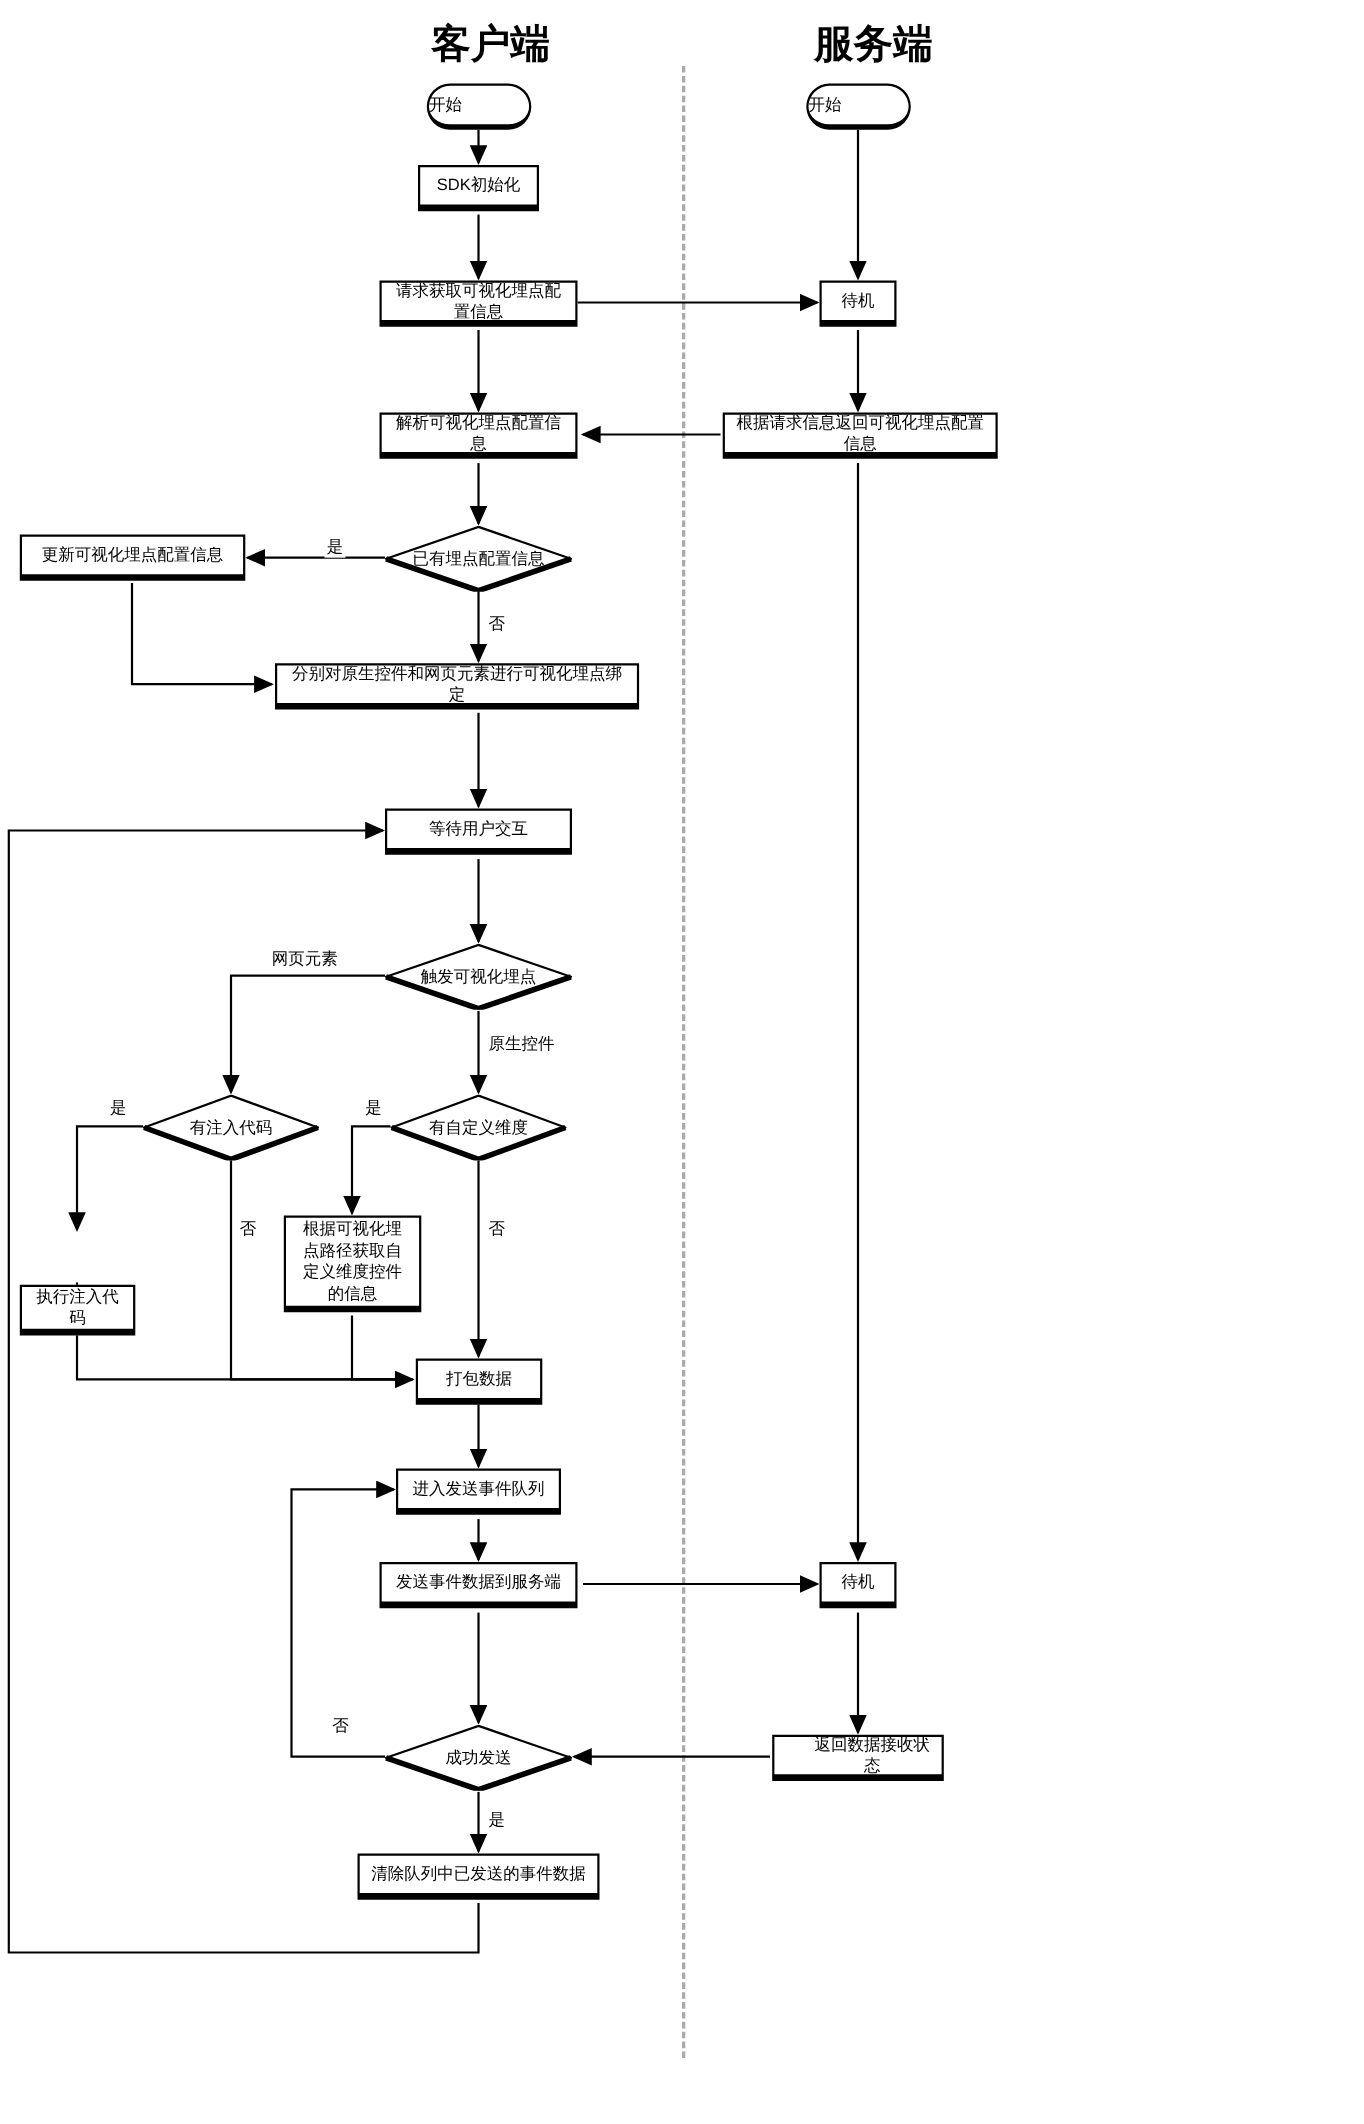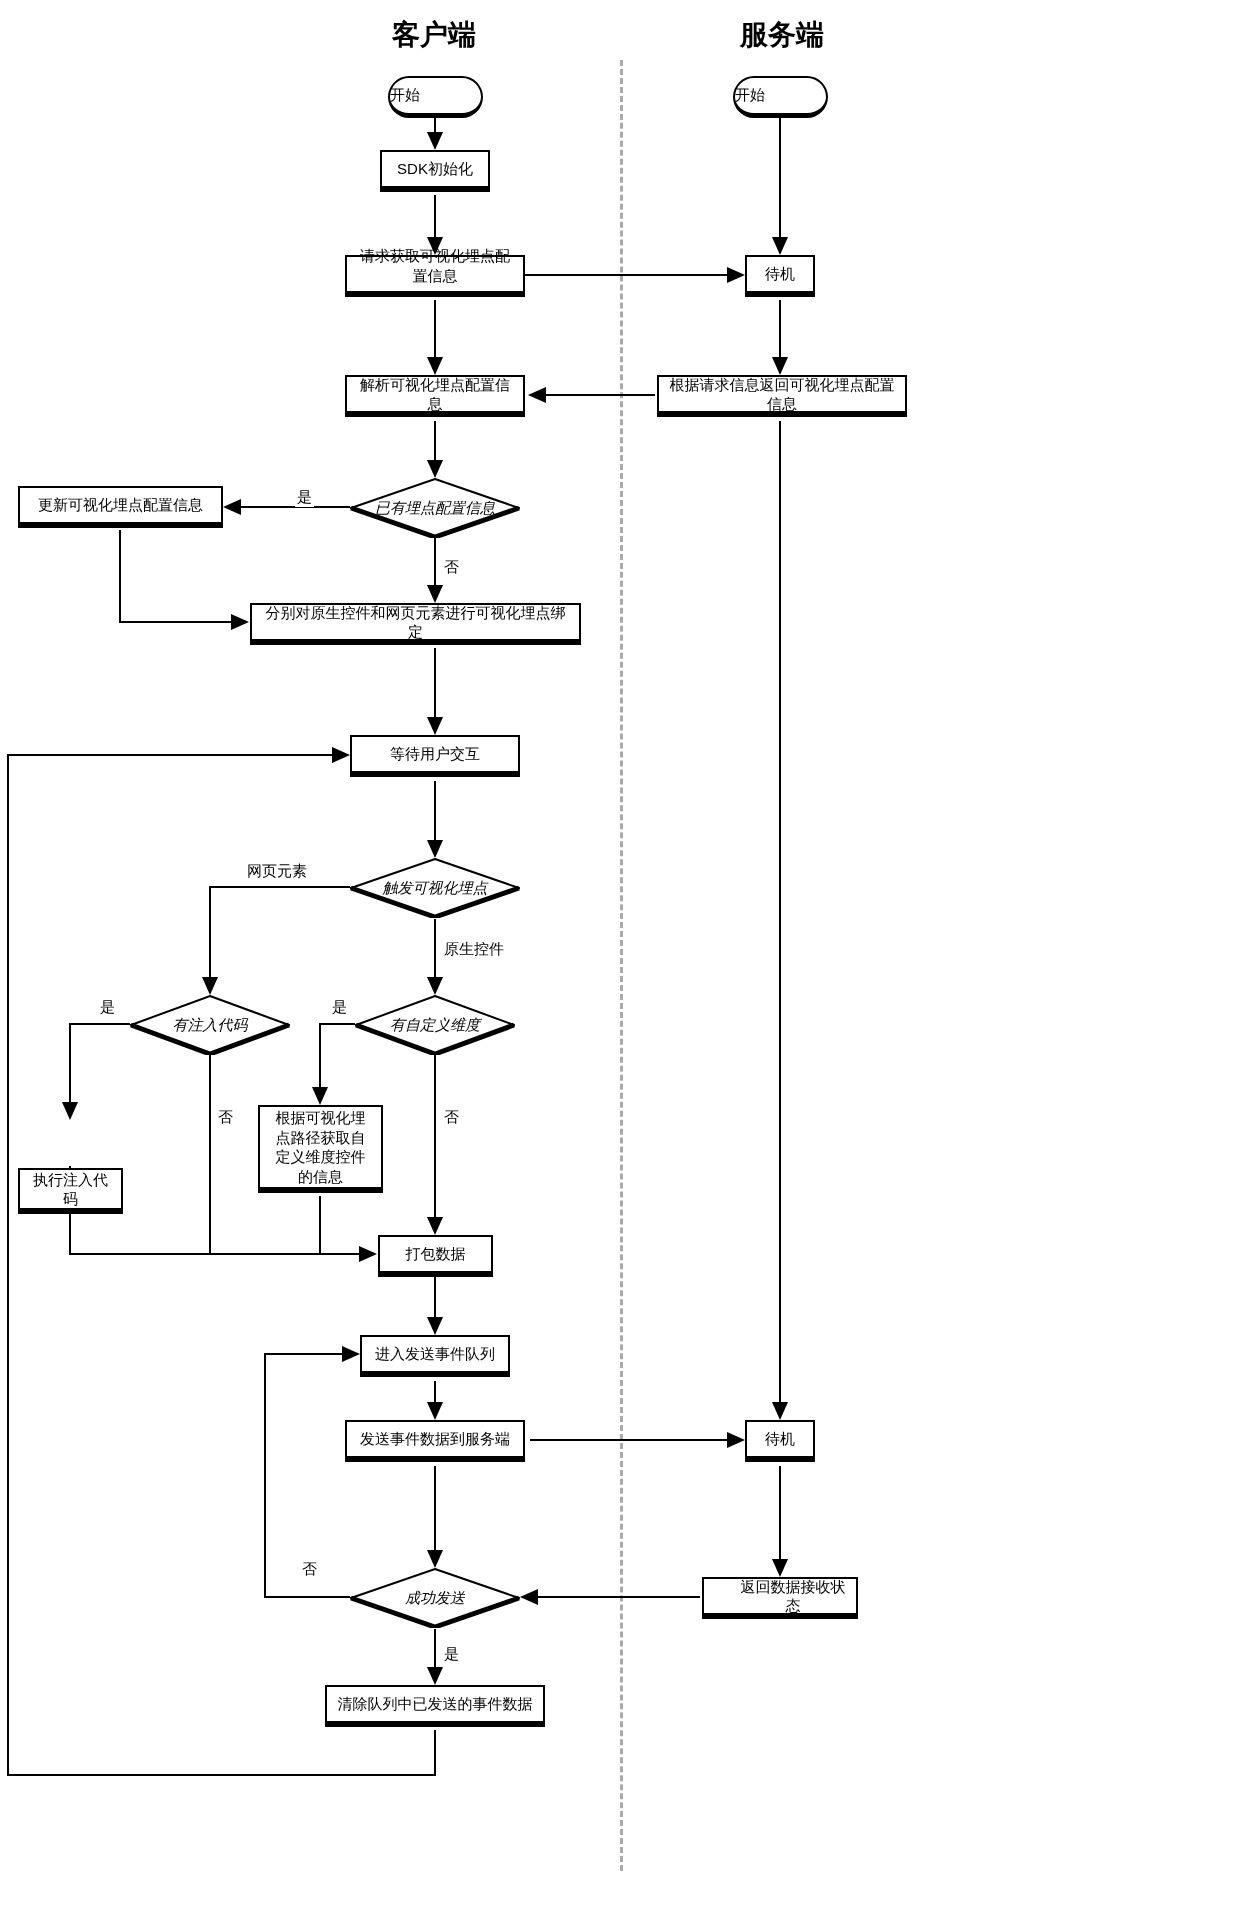--- a/index.html
+++ b/index.html
@@ -7,21 +7,21 @@
     margin: 0;
     padding: 0;
     background: #fff;
     font-family: "Microsoft YaHei", "SimSun", sans-serif;
     width: 1240px;
     height: 1931px;
     position: relative;
   }
   .title {
     position: absolute;
-    font-size: 28px;
+    font-size: 36px;
     font-weight: 600;
     color: #000;
   }
   .process {
     position: absolute;
     background: #fff;
     border: 2px solid #000;
     border-bottom-width: 6px;
     font-size: 15px;
     display: flex;
@@ -37,21 +37,20 @@
     border: 2px solid #000;
     border-bottom-width: 5px;
     border-radius: 22px;
     font-size: 15px;
     display: flex;
     align-items: center;
     justify-content: flex-start;
   }
   .diamond {
     position: absolute;
-    font-style: italic;
   }
   .diamond svg { display:block; }
   .diamond .d-text {
     position: absolute;
     top: 0; left: 0; right: 0; bottom: 0;
     display: flex;
     align-items: center;
     justify-content: center;
     font-size: 15px;
     text-align: center;
@@ -152,21 +151,21 @@
 
   <line x1="780" y1="421" x2="780" y2="1418" stroke="#000" stroke-width="2" marker-end="url(#arrow)"></line>
 </svg>
 
 <div class="terminator" style="left:388px; top:76px; width:95px; height:42px;">
   <span>开始</span>
 </div>
 <div class="process" style="left:380px; top:150px; width:110px; height:42px;">
   <span>SDK初始化</span>
 </div>
-<div class="process" style="left:345px; top:255px; width:180px; height:42px;align-items:flex-end;">
+<div class="process" style="left:345px; top:255px; width:180px; height:42px;">
   <span>请求获取可视化埋点配置信息</span>
 </div>
 <div class="process" style="left:345px; top:375px; width:180px; height:42px;">
   <span>解析可视化埋点配置信息</span>
 </div>
 
 <div class="diamond" style="left:350px; top:478px; width:170px; height:60px;">
   <svg width="170" height="60">
       <polygon points="85,1 169,30 85,59 1,30" fill="#fff" stroke="#000" stroke-width="2"></polygon>
       <polyline points="1,30 85,59 169,30" fill="none" stroke="#000" stroke-width="5"></polyline>

